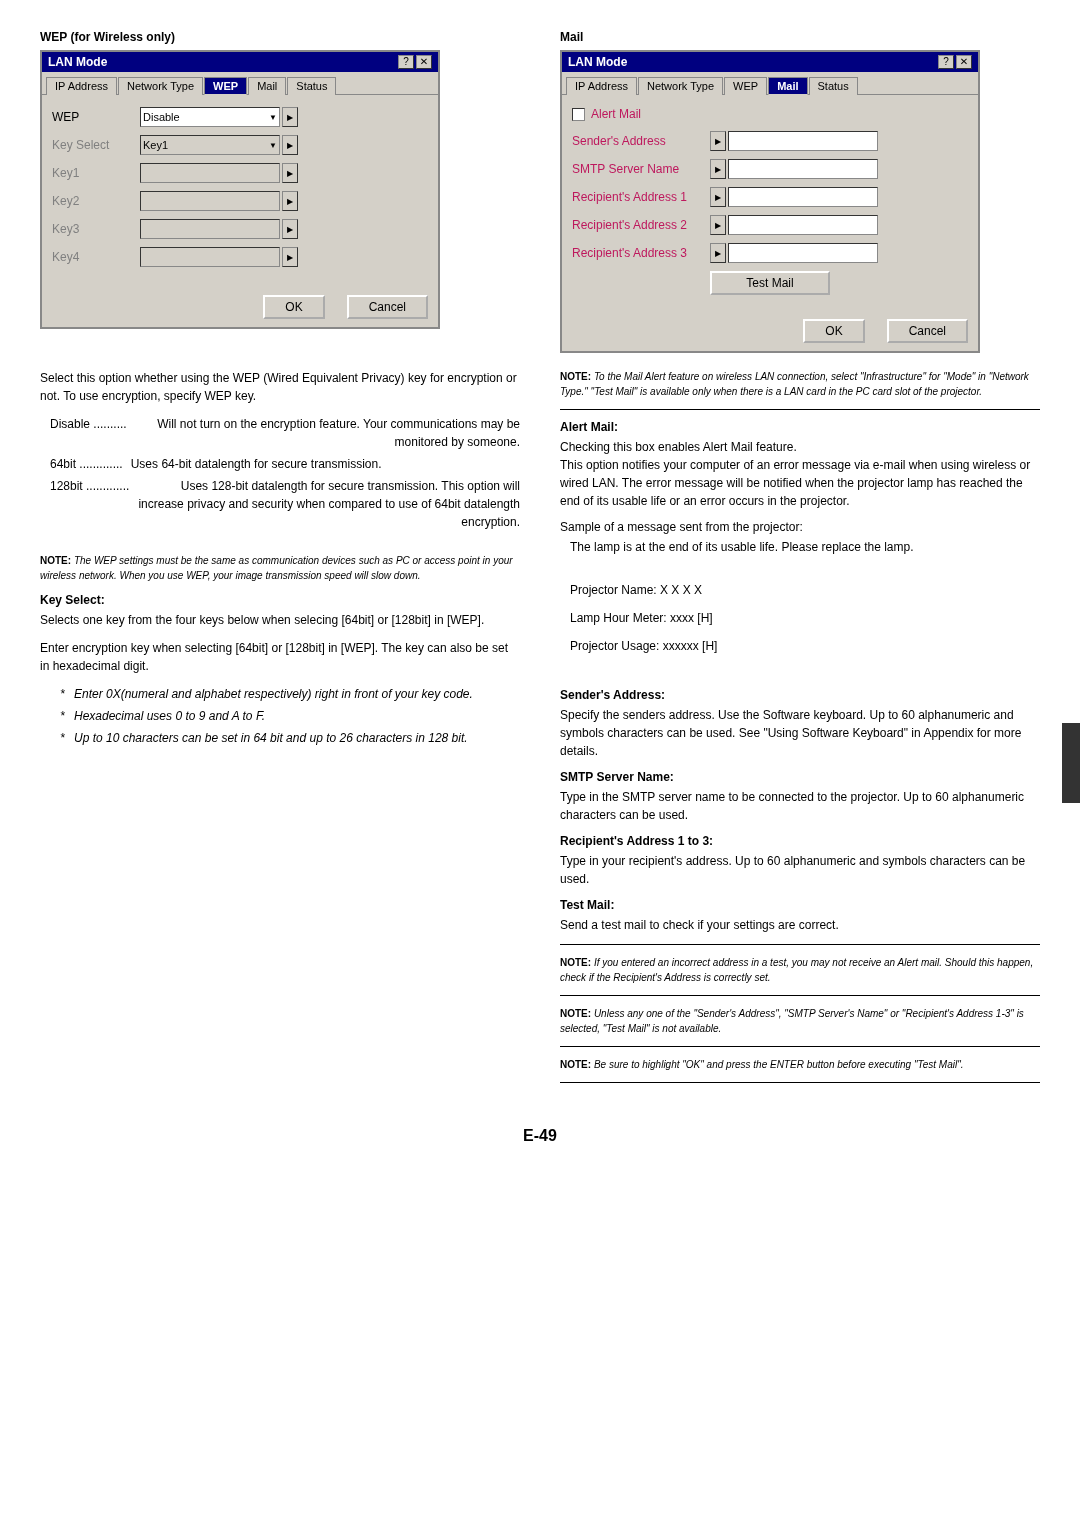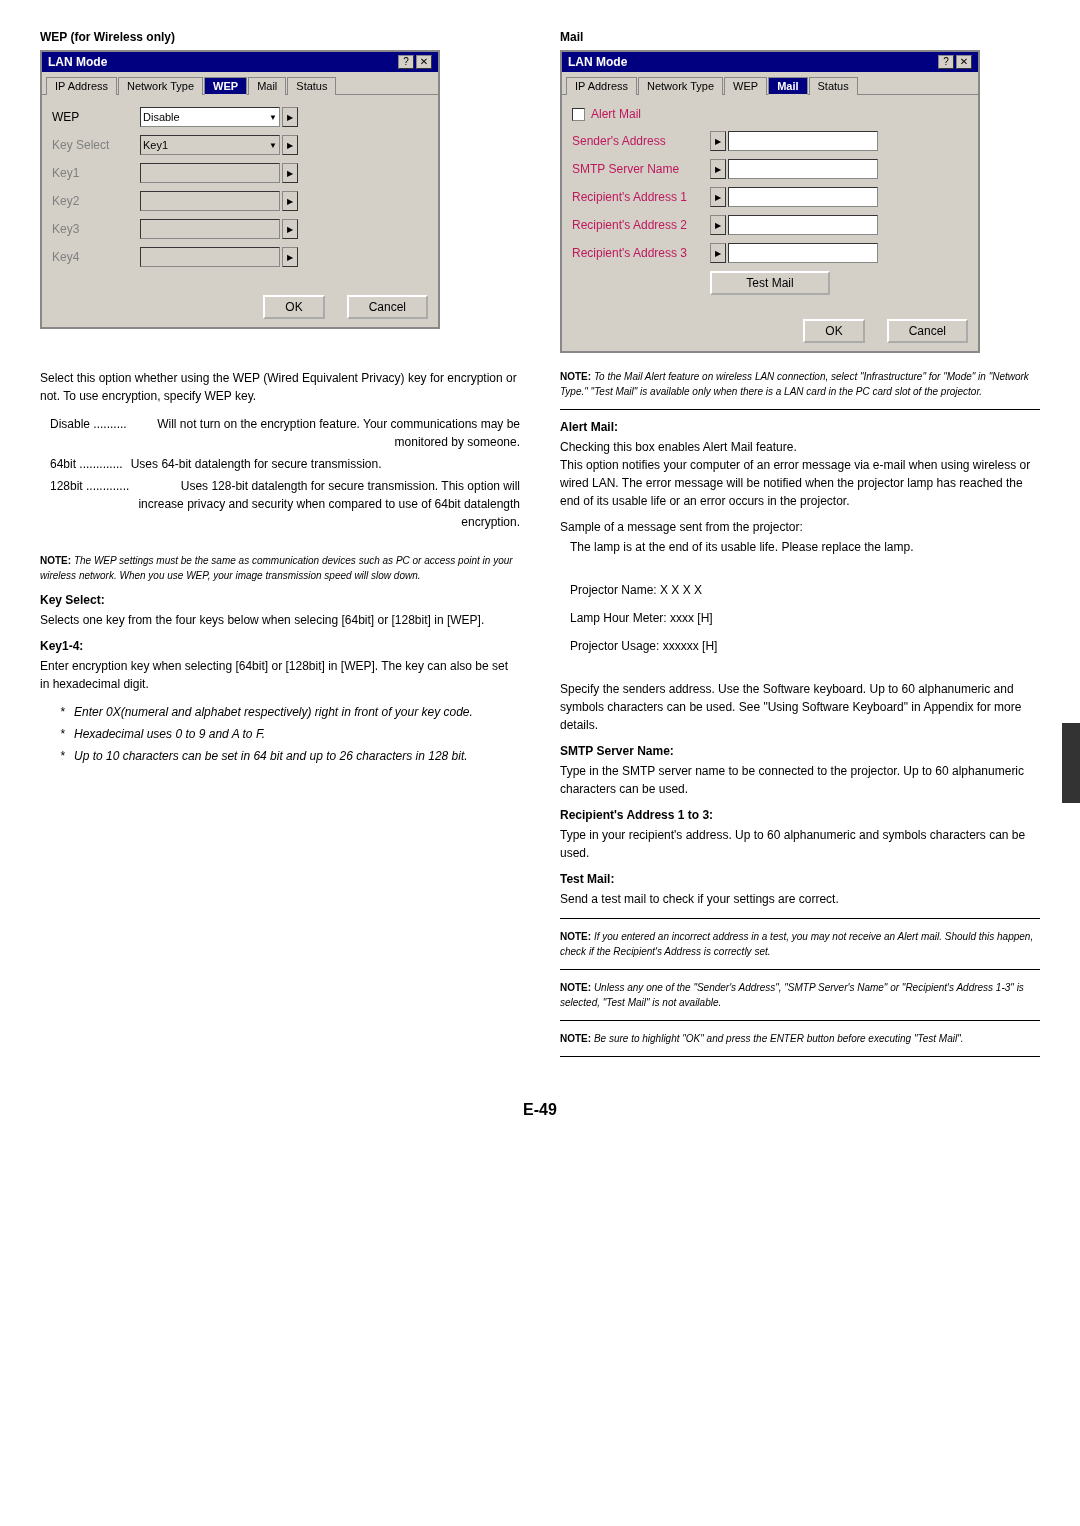--- a/index.html
+++ b/index.html
@@ -526,21 +526,20 @@
 
       <p class="note-text">
         <strong>NOTE:</strong> <em>The WEP settings must be the same as communication devices such as PC or access point in your wireless network. When you use WEP, your image transmission speed will slow down.</em>
       </p>
 
       <p class="subsection-title"><strong>Key Select:</strong></p>
       <p class="body-text">
         Selects one key from the four keys below when selecing [64bit] or [128bit] in [WEP].
       </p>
 
-      <p class="subsection-title"><strong>Key1-4:</strong></p>
       <p class="body-text">
         Enter encryption key when selecting [64bit] or [128bit] in [WEP]. The key can also be set in hexadecimal digit.
       </p>
 
       <ul class="bullet-list">
         <li class="bullet-item">Enter 0X(numeral and alphabet respectively) right in front of your key code.</li>
         <li class="bullet-item">Hexadecimal uses 0 to 9 and A to F.</li>
         <li class="bullet-item">Up to 10 characters can be set in 64 bit and up to 26 characters in 128 bit.</li>
       </ul>
     </div>
@@ -558,20 +557,21 @@
       </p>
 
       <p class="subsection-title">Sample of a message sent from the projector:</p>
       <p class="body-text" style="margin-left:10px;">The lamp is at the end of its usable life. Please replace the lamp.</p>
       <br>
       <p class="body-text" style="margin-left:10px;">Projector Name: X X X X</p>
       <p class="body-text" style="margin-left:10px;">Lamp Hour Meter: xxxx [H]</p>
       <p class="body-text" style="margin-left:10px;">Projector Usage: xxxxxx [H]</p>
 
       <br>
+      <p class="subsection-title"><strong>Sender's Address:</strong></p>
       <p class="body-text">
         Specify the senders address. Use the Software keyboard. Up to 60 alphanumeric and symbols characters can be used. See "Using Software Keyboard" in Appendix for more details.
       </p>
 
       <p class="subsection-title"><strong>SMTP Server Name:</strong></p>
       <p class="body-text">
         Type in the SMTP server name to be connected to the projector. Up to 60 alphanumeric characters can be used.
       </p>
 
       <p class="subsection-title"><strong>Recipient's Address 1 to 3:</strong></p>

